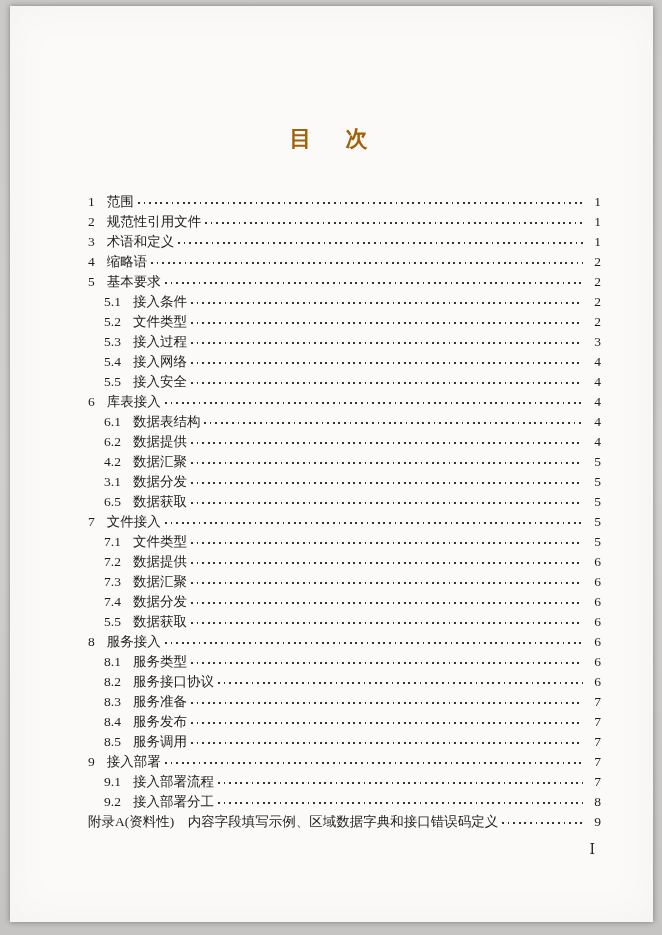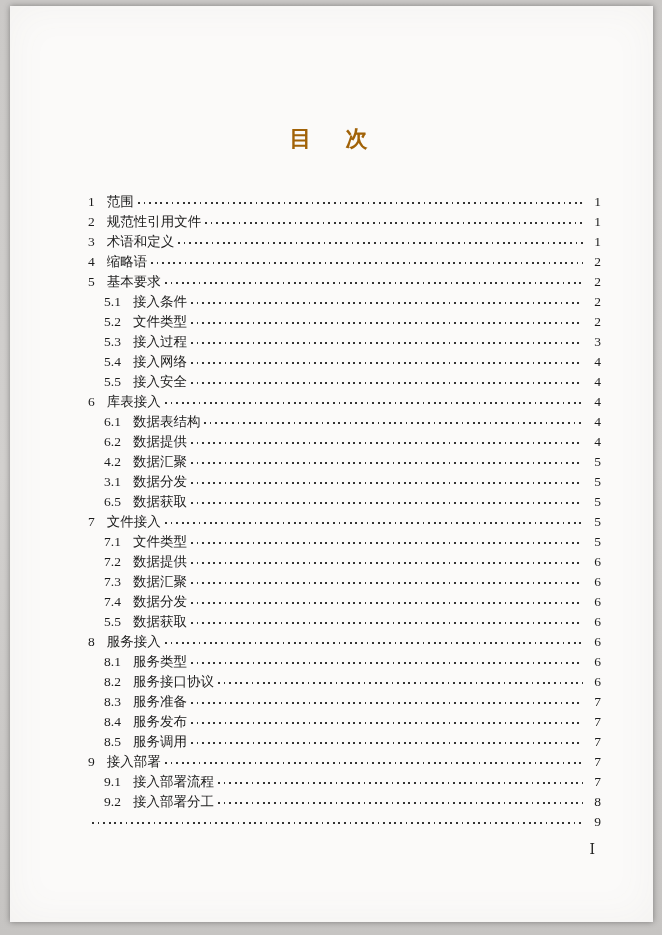--- a/index.html
+++ b/index.html
@@ -275,20 +275,21 @@
           <span class="leader"></span>
           <span class="pagenum">7</span>
         </div>
         <div class="toc-row indent-1">
           <span class="num">9.2</span>
           <span class="label">接入部署分工</span>
           <span class="leader"></span>
           <span class="pagenum">8</span>
         </div>
         <div class="toc-row indent-0">
+          <span class="label">附录A(资料性)　内容字段填写示例、区域数据字典和接口错误码定义</span>
           <span class="leader"></span>
           <span class="pagenum">9</span>
         </div>
       </div>
 
     <div class="footer">Ⅰ</div>
 
   </div>
 </div>
 

